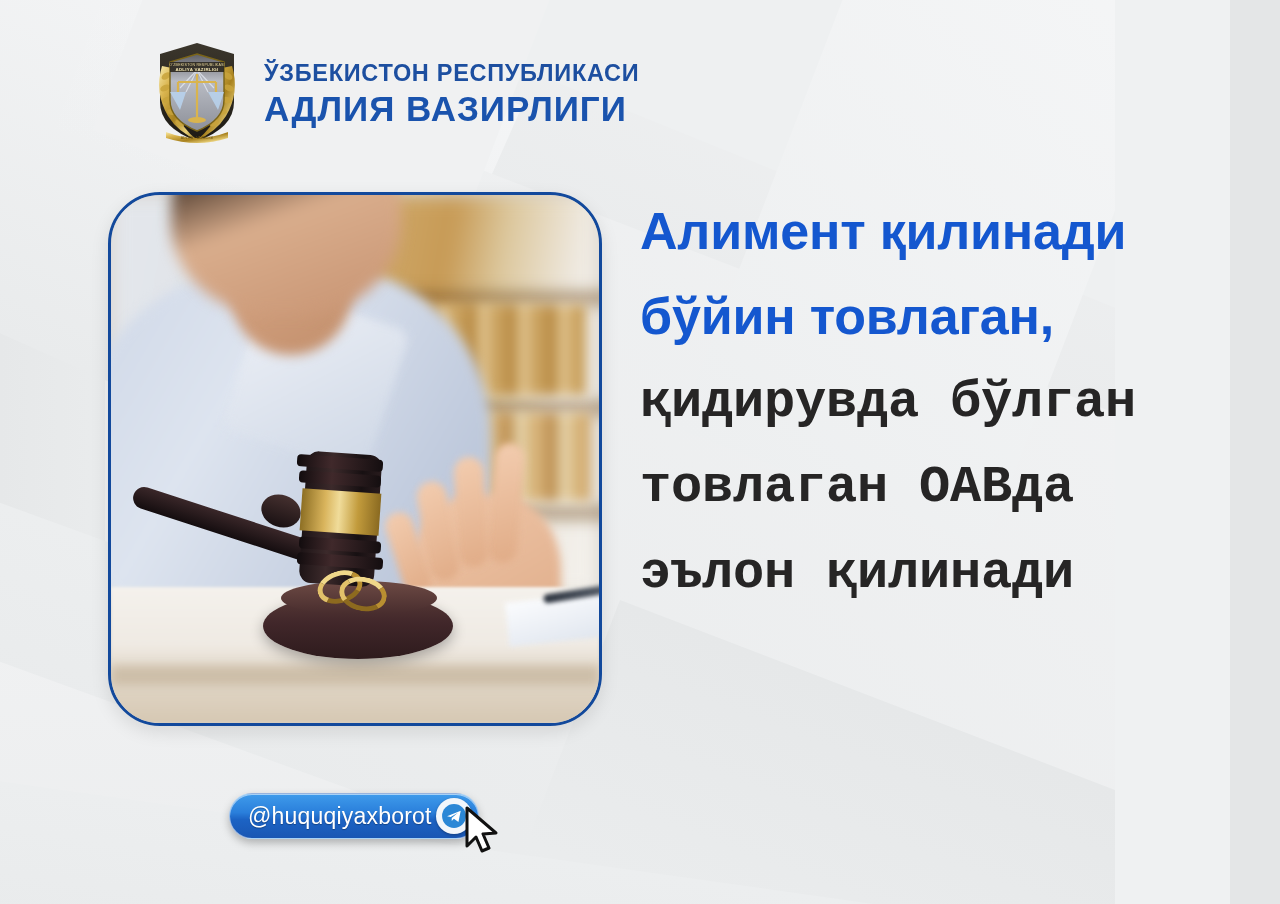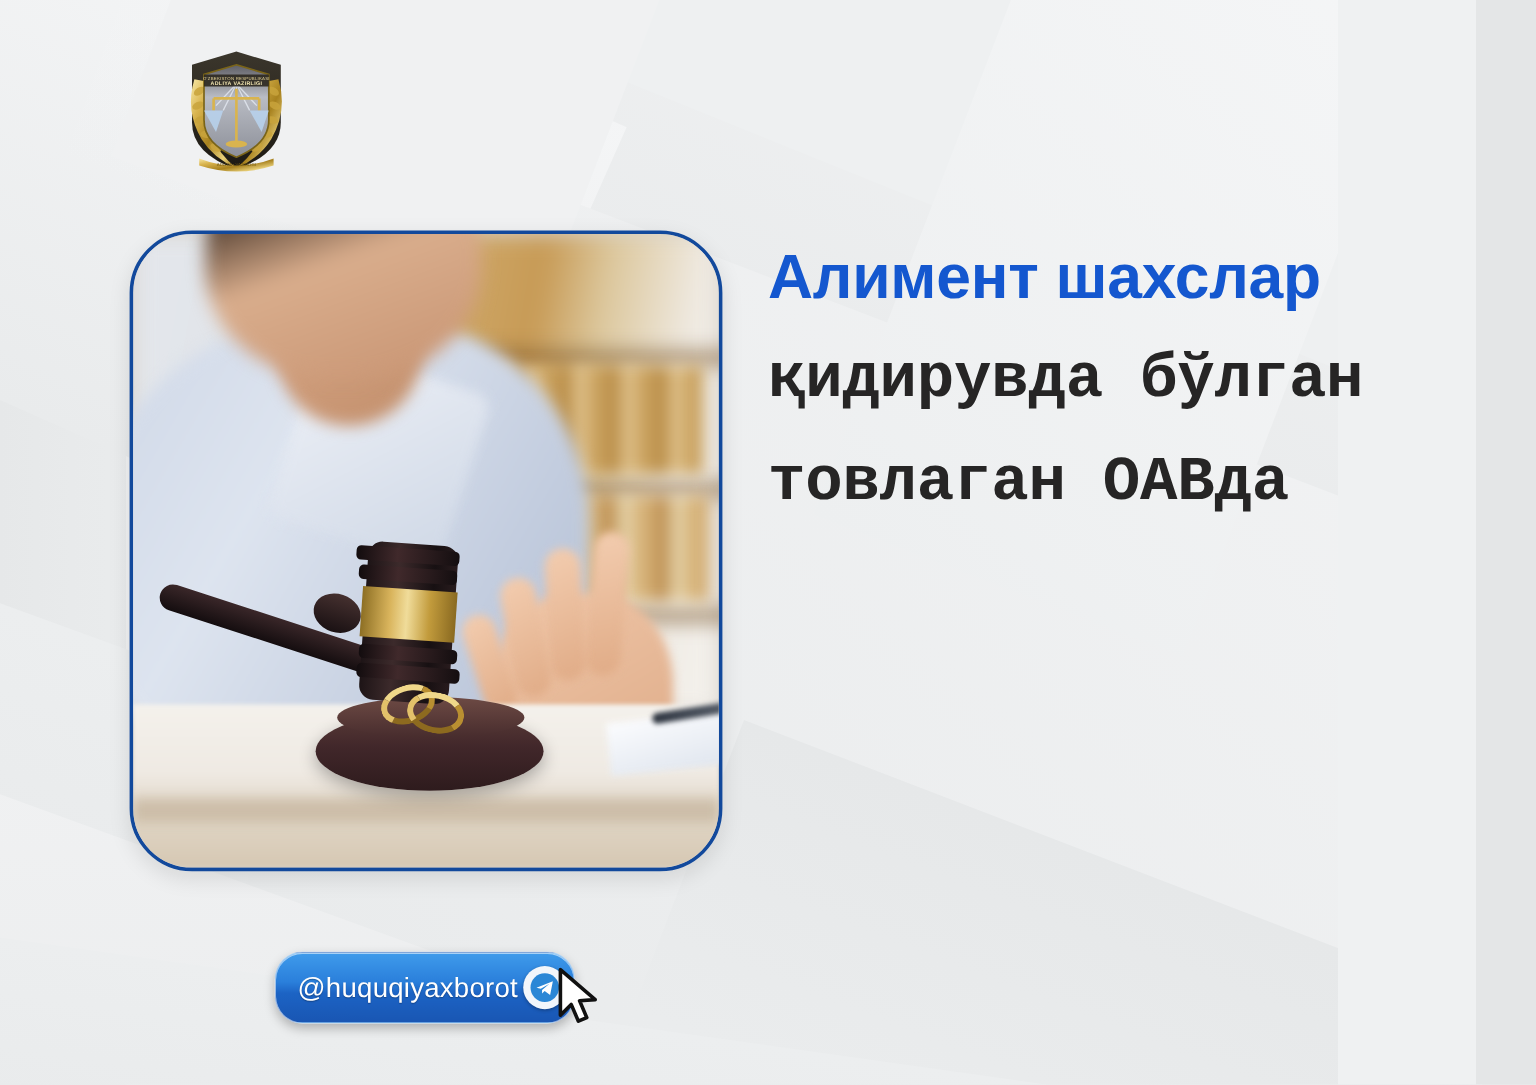--- a/index.html
+++ b/index.html
@@ -141,21 +141,21 @@
     font-weight:bold;font-size:52px;line-height:1.22;
     letter-spacing:-.2px;white-space:nowrap;
     margin-bottom:22px;
   }
   .hl.blue{color:#1457cf;}
   .hl.dark{color:#262525;font-family:Liberation Mono, monospace;}
 
   
   .badge{
     position:absolute;left:229px;top:793px;
-    width:250px;height:60px;border-radius:23px;
+    width:250px;height:46px;border-radius:23px;
     background:linear-gradient(180deg,#3f9beb 0%,#2a7fdb 42%,#1c63c4 58%,#1956b3 100%);
     box-shadow:0 4px 9px rgba(0,0,0,.26), inset 0 1px 0 rgba(255,255,255,.55);
     border:1px solid rgba(255,255,255,.55);
     display:flex;align-items:center;padding:0 6px 0 18px;box-sizing:border-box;
   }
   .badge-label{
     color:#ffffff;font-size:23px;letter-spacing:.2px;
     text-shadow:0 1px 1px rgba(0,0,0,.3);white-space:nowrap;flex:1;
   }
   .tg-circle{
@@ -248,20 +248,24 @@
         <path d="M60 52 L76 52 L70 70 Z" fill="#b9d3ee" opacity=".85"></path>
         <ellipse cx="49" cy="80" rx="9" ry="3" fill="#d9b44e"></ellipse>
 
         <path d="M22 22 L76 22 L76 32 L22 32 Z" fill="#2c281f" opacity=".9"></path>
         <text x="49" y="26.4" font-size="3.6" fill="#e8d79a" text-anchor="middle" font-family="Liberation Sans, sans-serif" letter-spacing=".2">O‘ZBEKISTON RESPUBLIKASI</text>
         <text x="49" y="31" font-size="4.4" fill="#f3e6b2" text-anchor="middle" font-weight="bold" font-family="Liberation Sans, sans-serif" letter-spacing=".3">ADLIYA VAZIRLIGI</text>
 
         <path d="M18 92 Q49 104 80 92 L80 98 Q49 108 18 98 Z" fill="url(#gold)"></path>
         <text x="49" y="98.5" font-size="3.6" fill="#6d5512" text-anchor="middle" font-family="Liberation Sans, sans-serif">ADLIYA • VAZIRLIGI</text>
       </svg>
+    </div>
+    <div class="header-text">
+      <div class="h-line1">ЎЗБЕКИСТОН РЕСПУБЛИКАСИ</div>
+      <div class="h-line2">АДЛИЯ ВАЗИРЛИГИ</div>
     </div>
   </div>
 
   <div class="photo-card">
     <div class="ph ph-wall"></div>
     <div class="ph shelf shelf1"></div>
     <div class="ph shelf shelf2"></div>
     <div class="ph shelf shelf3"></div>
     <div class="ph books"></div>
     <div class="ph books2"></div>
@@ -287,23 +291,25 @@
     <div class="ph g-r g-r1"></div>
     <div class="ph g-r g-r2"></div>
     <div class="ph g-gold"></div>
     <div class="ph g-r g-r3"></div>
     <div class="ph g-r g-r4"></div>
     <div class="ph ring ring1"></div>
     <div class="ph ring ring2"></div>
   </div>
 
   <div class="headline">
-    <div class="hl blue">Алимент шахслар</div>
+    <div class="hl blue">Алимент қилинади</div>
+    <div class="hl blue">бўйин товлаган,</div>
     <div class="hl dark">қидирувда бўлган</div>
     <div class="hl dark">товлаган ОАВда</div>
+    <div class="hl dark">эълон қилинади</div>
   </div>
 
   <div class="badge">
     <span class="badge-label">@huquqiyaxborot</span>
     <span class="tg-circle">
       <svg viewBox="0 0 24 24" width="26" height="26">
         <circle cx="12" cy="12" r="11" fill="#2b87d6"></circle>
         <path d="M5.6 12.2 L18.2 7.1 L16.1 17.6 L11.9 14.6 L9.9 16.6 L9.9 13.8 L15.6 9.1 L8.9 12.9 Z" fill="#ffffff"></path>
       </svg>
     </span>

